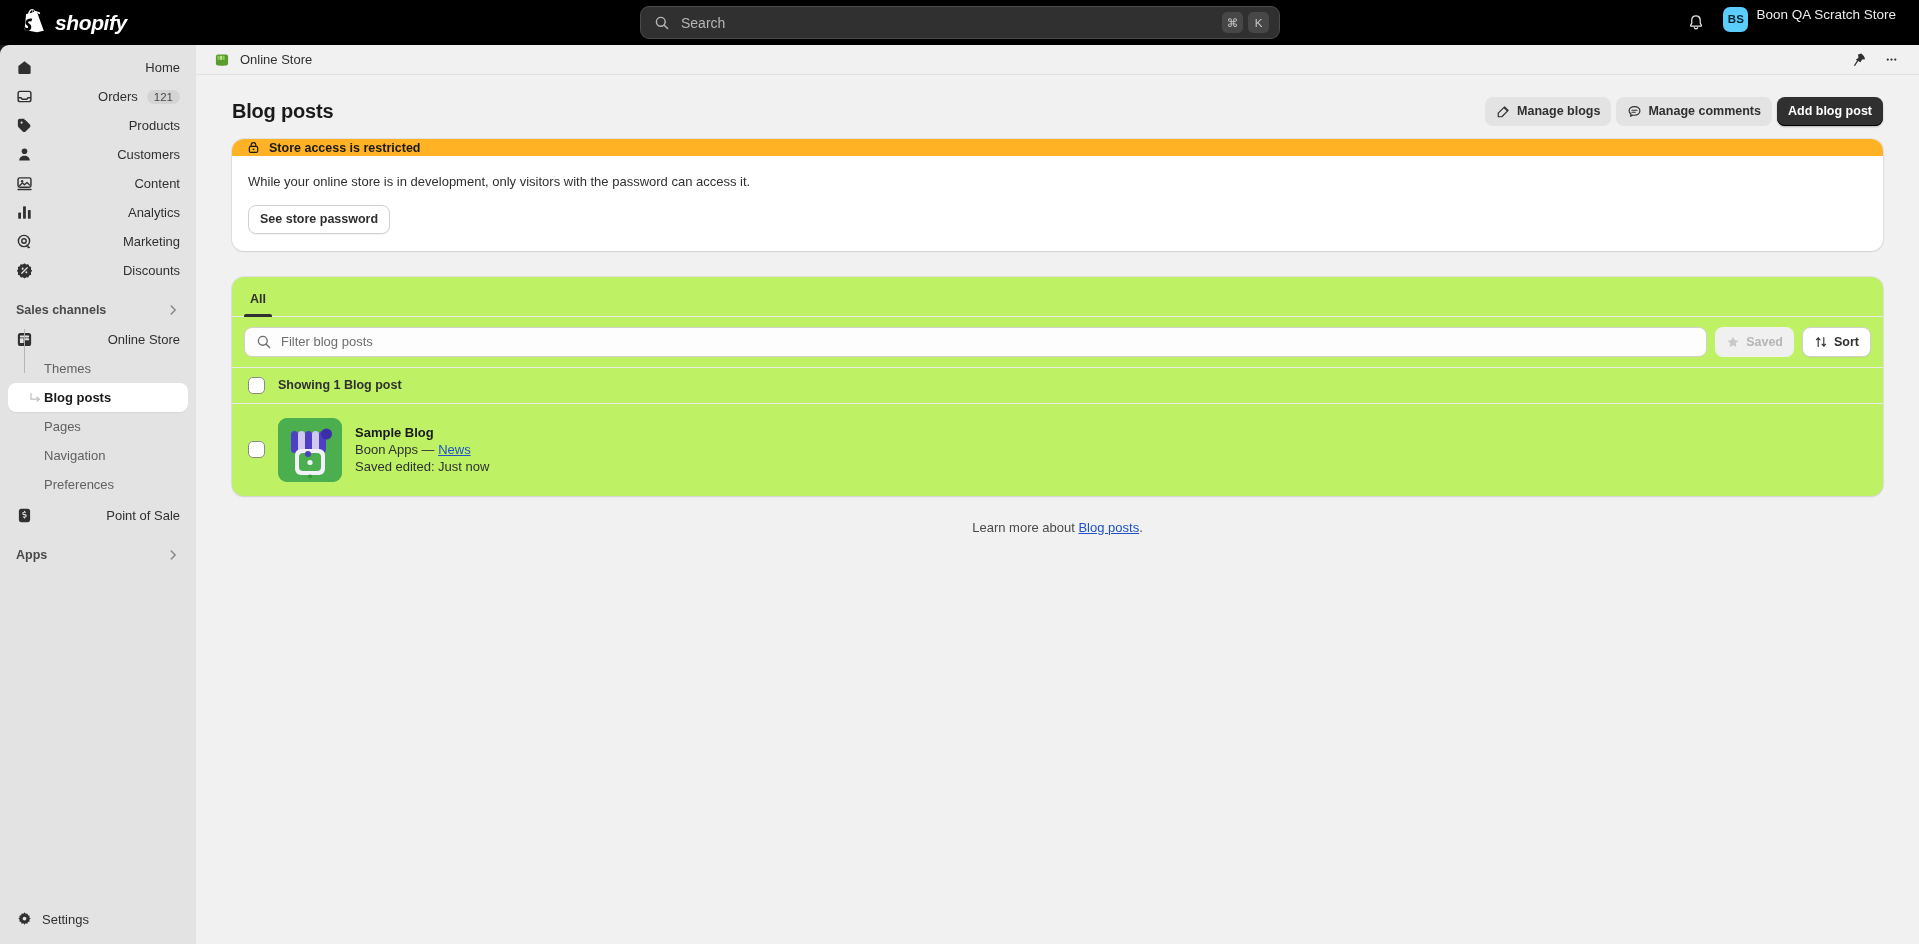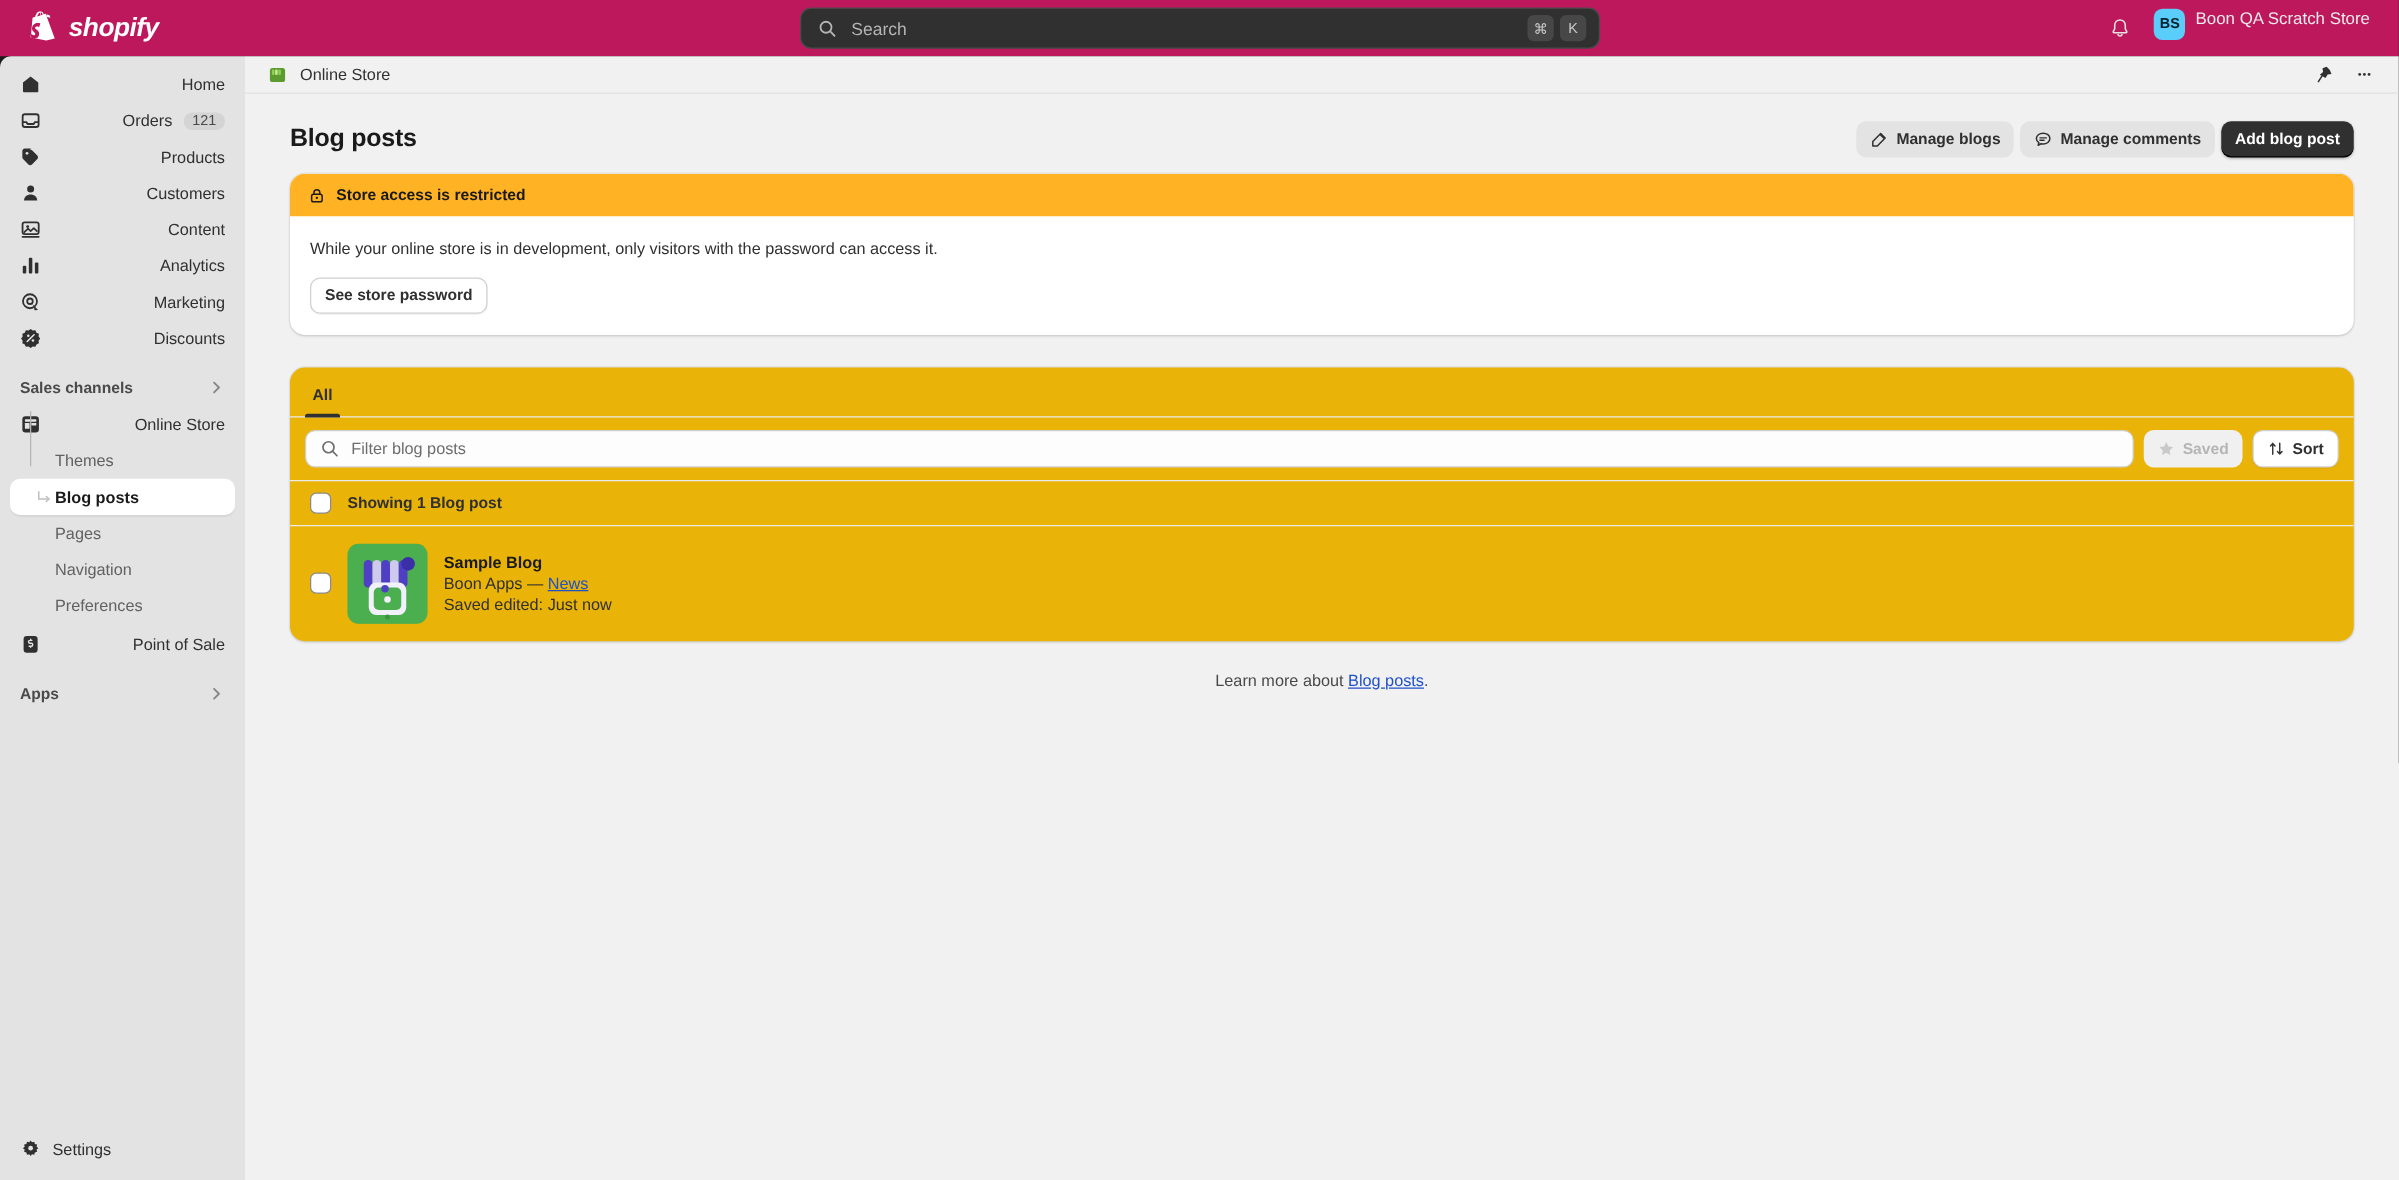--- a/index.html
+++ b/index.html
@@ -10,21 +10,21 @@
     overflow: hidden;
     font-family: "Liberation Sans", sans-serif;
     background: #1a1a1a;
   }
 
   
   .topbar {
     position: absolute;
     top: 0; left: 0;
     width: 1919px; height: 45px;
-    background: #be185d;
+    background: #000000;
     display: flex;
     align-items: center;
   }
   .logo {
     display: flex;
     align-items: center;
     gap: 9px;
     margin-left: 22px;
   }
   .logo-mark { width: 24px; height: 27px; display: block; }
@@ -293,21 +293,21 @@
   
   .banner {
     background: #ffffff;
     border-radius: 12px;
     overflow: hidden;
     box-shadow: 0 0 0 1px rgba(0,0,0,0.06), 0 1px 2px rgba(0,0,0,0.08);
     margin-top: 4px;
   }
   .banner-head {
     background: #ffb224;
-    height: 34px;
+    height: 17px;
     display: flex;
     align-items: center;
     padding: 0 14px;
     gap: 8px;
   }
   .banner-title {
     font-size: 12.5px;
     font-weight: 700;
     color: #1a1a1a;
   }
@@ -315,21 +315,21 @@
   .banner-body { padding: 16px 16px 17px; }
   .banner-text {
     font-size: 13px;
     color: #303030;
     line-height: 1.5;
   }
   .banner-body .btn { margin-top: 13px; }
 
   
   .card {
-    background: #eab308;
+    background: #bef264;
     border-radius: 12px;
     margin-top: 26px;
     box-shadow: 0 0 0 1px rgba(0,0,0,0.06), 0 1px 2px rgba(0,0,0,0.08);
     overflow: hidden;
   }
   .tabs {
     display: flex;
     align-items: flex-end;
     height: 40px;
     padding: 0 8px;

